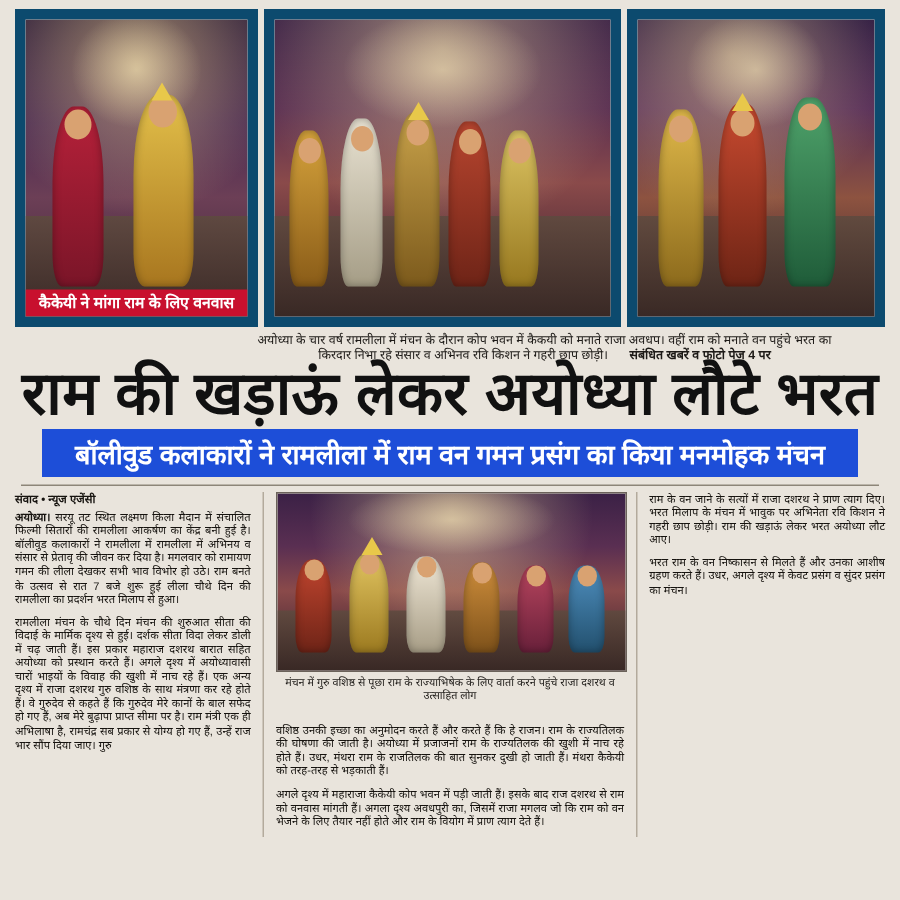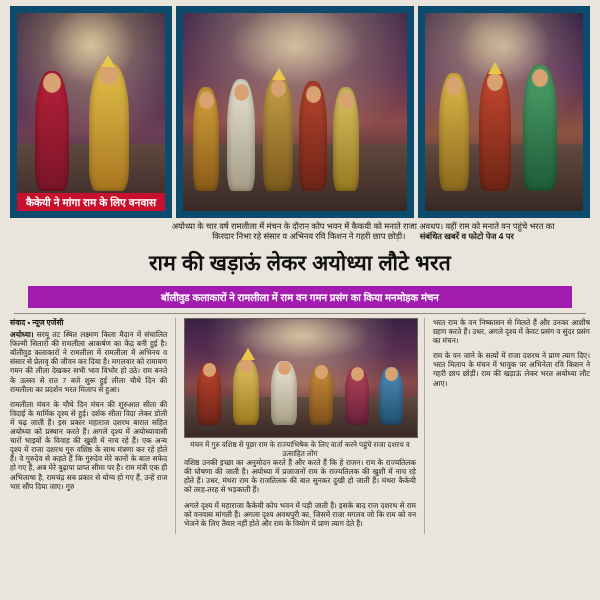--- a/index.html
+++ b/index.html
@@ -94,34 +94,34 @@
     color:#1d1a17;
     text-align:center;
     padding:3px 26px 0 152px;
     font-family:"Liberation Sans", sans-serif;
   }
   .strip-caption .ref{font-weight:bold;margin-left:12px;}
 
   
   .headline{
     text-align:center;
-    font-size:21px;
+    font-size:40px;
     line-height:36px;
     font-weight:bold;
     color:#111;
     letter-spacing:.2px;
     margin-top:4px;
     font-family:"Liberation Sans", sans-serif;
   }
   .subhead{
     margin:5px 18px 0 18px;
-    background:#a21caf;
+    background:#1d4ed8;
     color:#fff;
     text-align:center;
-    font-size:10px;
+    font-size:18px;
     font-weight:bold;
     padding:4px 2px;
     font-family:"Liberation Sans", sans-serif;
   }
   .rule{
     height:1px;background:#8d8679;margin:5px 4px 4px 4px;
   }
   
   .body-wrap{
     display:flex;
@@ -148,21 +148,21 @@
     position:relative;
     width:232px;height:118px;
     border:1px solid #6b625a;
     overflow:hidden;
     margin-bottom:3px;
   }
   .mid-cap{
     font-size:7.2px;
     line-height:8.6px;
     text-align:center;
-    margin-bottom:0;
+    margin-bottom:14px;
     color:#1d1a17;
   }
   .vline{
     width:1px;background:#b3aa9c;
   }
 </style>
 </head>
 <body>
 
 <div class="page">
@@ -253,18 +253,18 @@
         <div class="head" style="left:200px;bottom:56px;width:13px;height:14px;"></div>
       </div>
       <div class="mid-cap">मंचन में गुरु वशिष्ठ से पूछा राम के राज्याभिषेक के लिए वार्ता करने पहुंचे राजा दशरथ व उत्साहित लोग</div>
       <p><span>वशिष्ठ उनकी इच्छा का अनुमोदन करते हैं और करते हैं कि हे राजन। राम के राज्यतिलक की घोषणा की जाती है। अयोध्या में प्रजाजनों राम के राज्यतिलक की खुशी में नाच रहे होते हैं। उधर, मंथरा राम के राजतिलक की बात सुनकर दुखी हो जाती हैं। मंथरा कैकेयी को तरह-तरह से भड़काती हैं।</span></p>
       <p><span>अगले दृश्य में महाराजा कैकेयी कोप भवन में पड़ी जाती हैं। इसके बाद राज दशरथ से राम को वनवास मांगती हैं। अगला दृश्य अवधपुरी का, जिसमें राजा मगलव जो कि राम को वन भेजने के लिए तैयार नहीं होते और राम के वियोग में प्राण त्याग देते हैं।</span></p>
     </div>
 
     <div class="vline"></div>
 
     <div class="col">
+      <p><span>राम के वन जाने के सत्यों में राजा दशरथ ने प्राण त्याग दिए। भरत मिलाप के मंचन में भावुक पर अभिनेता रवि किशन ने गहरी छाप छोड़ी। राम की खड़ाऊं लेकर भरत अयोध्या लौट आए।</span></p>
       <p><span>भरत राम के वन निष्कासन से मिलते हैं और उनका आशीष ग्रहण करते हैं। उधर, अगले दृश्य में केवट प्रसंग व सुंदर प्रसंग का मंचन।</span></p>
-      <p><span>राम के वन जाने के सत्यों में राजा दशरथ ने प्राण त्याग दिए। भरत मिलाप के मंचन में भावुक पर अभिनेता रवि किशन ने गहरी छाप छोड़ी। राम की खड़ाऊं लेकर भरत अयोध्या लौट आए।</span></p>
     </div>
 
   </div>
 </div>
 
 </body></html>

